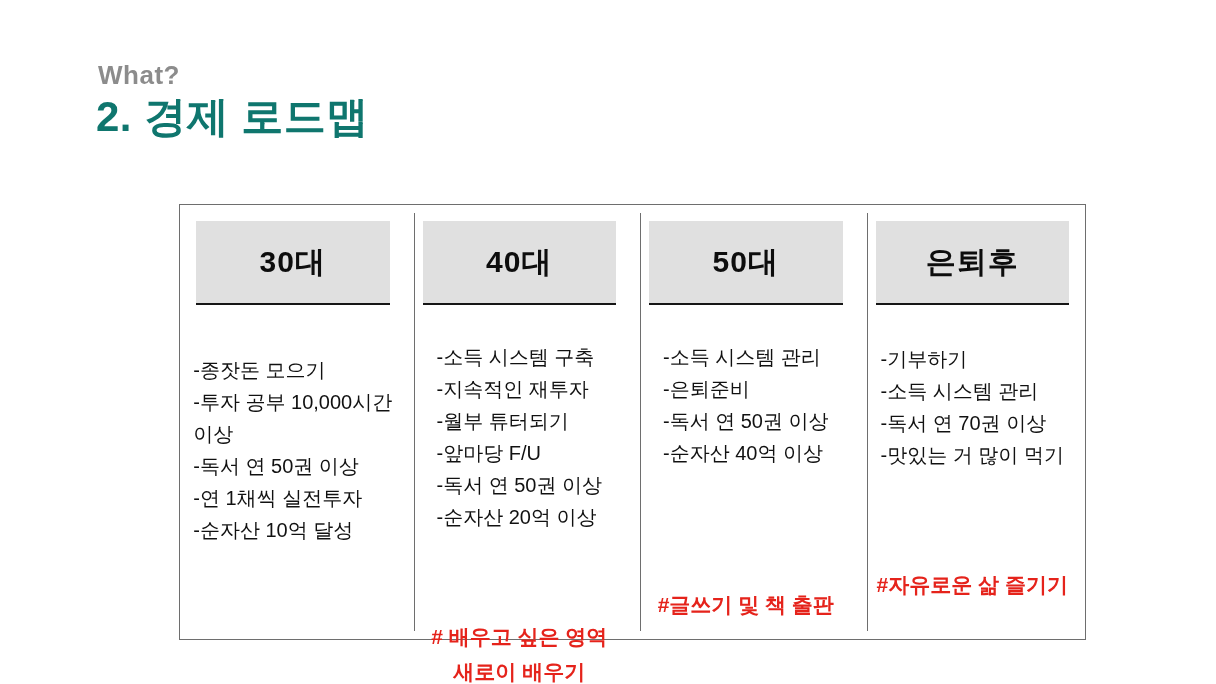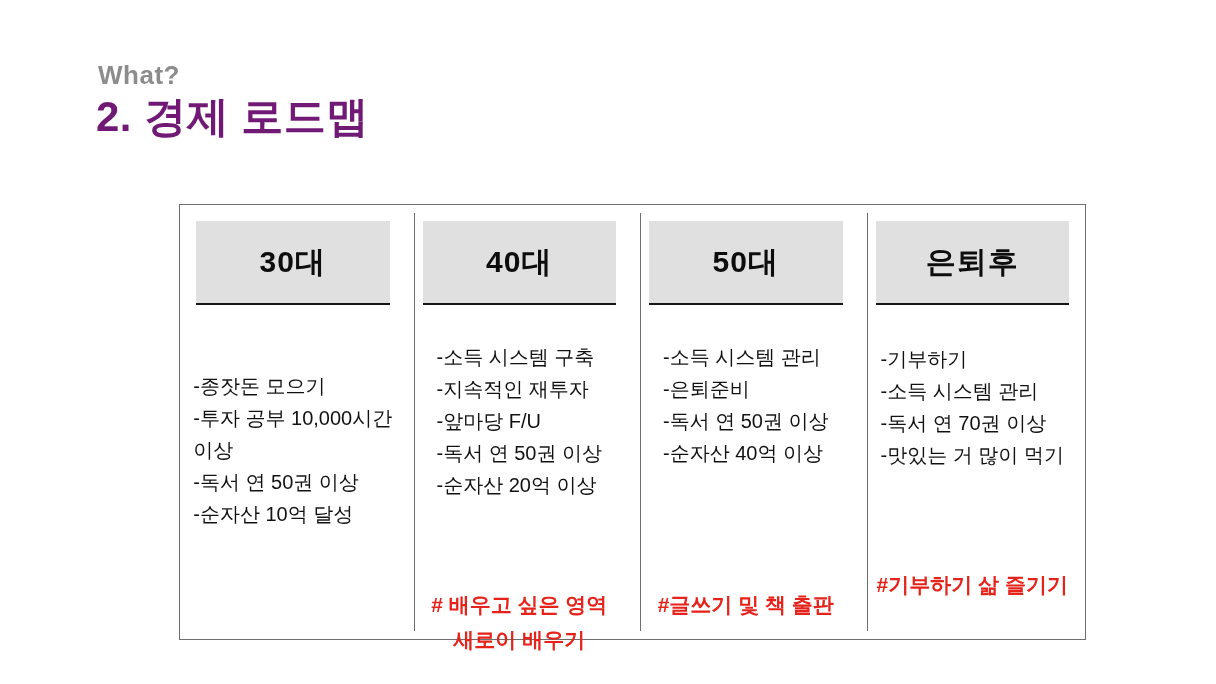--- a/index.html
+++ b/index.html
@@ -11,21 +11,21 @@
     overflow:hidden;
     font-family:"Liberation Sans","DejaVu Sans",sans-serif;
   }
   .kicker {
     position:absolute; left:66px; top:28px;
     font-size:26px; font-weight:bold; color:#8c8c8c;
     letter-spacing:0.5px;
   }
   .title {
     position:absolute; left:64px; top:57px;
-    font-size:42px; font-weight:bold; color:#701a75;
+    font-size:42px; font-weight:bold; color:#0f766e;
     letter-spacing:0.5px;
   }
   .roadmap-table {
     position:absolute; left:147px; top:172px;
     width:907px; height:436px;
     display:flex;
     border:1.5px solid #6e6e6e;
     background:#ffffff;
   }
   .col { flex:1 1 0; display:flex; flex-direction:column; min-width:0; }
@@ -67,32 +67,34 @@
   <div class="roadmap-table">
 
     <div class="col">
       <div class="col-header">30대</div>
       <div class="col-body">
         <div class="goals">
           <div class="goal-line">-종잣돈 모으기</div>
           <div class="goal-line">-투자 공부 10,000시간</div>
           <div class="goal-line">이상</div>
           <div class="goal-line">-독서 연 50권 이상</div>
+          <div class="goal-line">-연 1채씩 실전투자</div>
           <div class="goal-line">-순자산 10억 달성</div>
         </div>
         <div class="spacer" style="height:28px"></div>
       </div>
     </div>
 
     <div class="col">
       <div class="col-header">40대</div>
       <div class="col-body">
         <div class="goals">
           <div class="goal-line">-소득 시스템 구축</div>
           <div class="goal-line">-지속적인 재투자</div>
+          <div class="goal-line">-월부 튜터되기</div>
           <div class="goal-line">-앞마당 F/U</div>
           <div class="goal-line">-독서 연 50권 이상</div>
           <div class="goal-line">-순자산 20억 이상</div>
         </div>
         <div class="spacer" style="height:46px"></div>
         <div class="hashtag">
           <div class="hashtag-line"># 배우고 싶은 영역</div>
           <div class="hashtag-line">새로이 배우기</div>
         </div>
       </div>
@@ -118,19 +120,19 @@
       <div class="col-header">은퇴후</div>
       <div class="col-body">
         <div class="goals">
           <div class="goal-line">-기부하기</div>
           <div class="goal-line">-소득 시스템 관리</div>
           <div class="goal-line">-독서 연 70권 이상</div>
           <div class="goal-line">-맛있는 거 많이 먹기</div>
         </div>
         <div class="spacer" style="height:56px"></div>
         <div class="hashtag">
-          <div class="hashtag-line">#기부하기 삶 즐기기</div>
+          <div class="hashtag-line">#자유로운 삶 즐기기</div>
         </div>
       </div>
     </div>
 
   </div>
 </div>
 
 </body></html>

